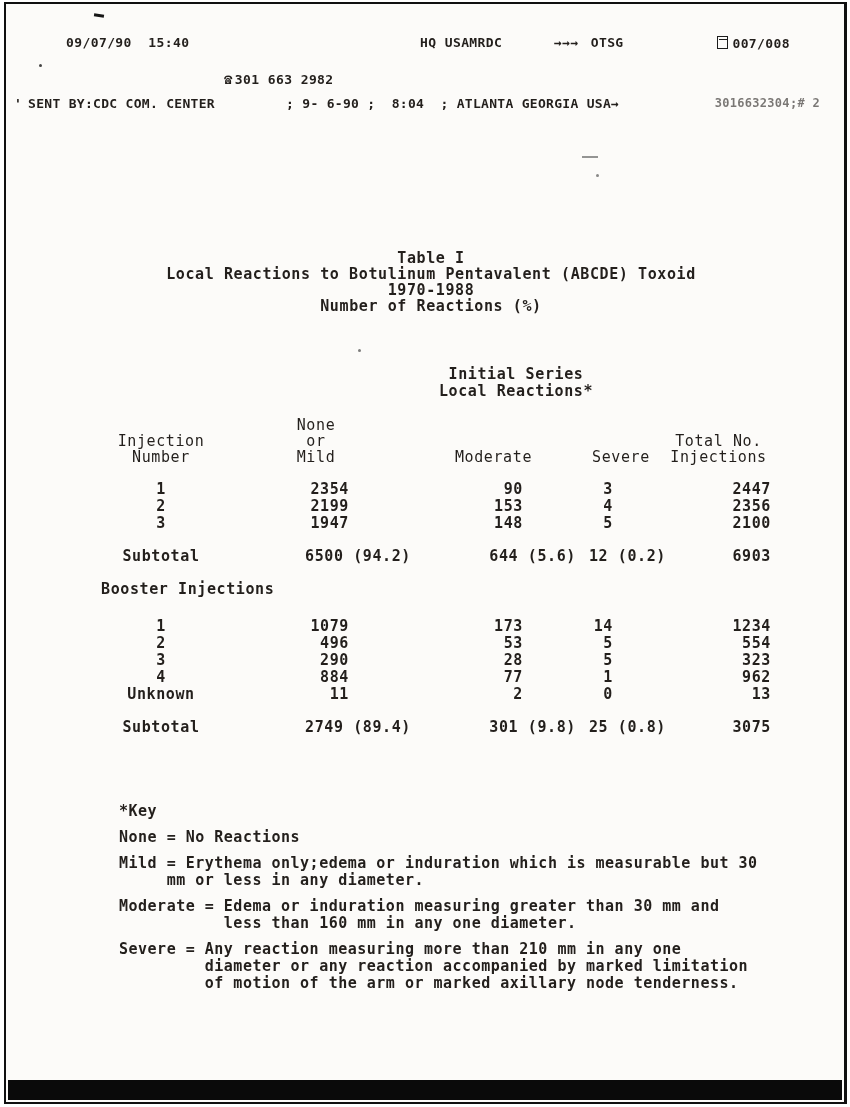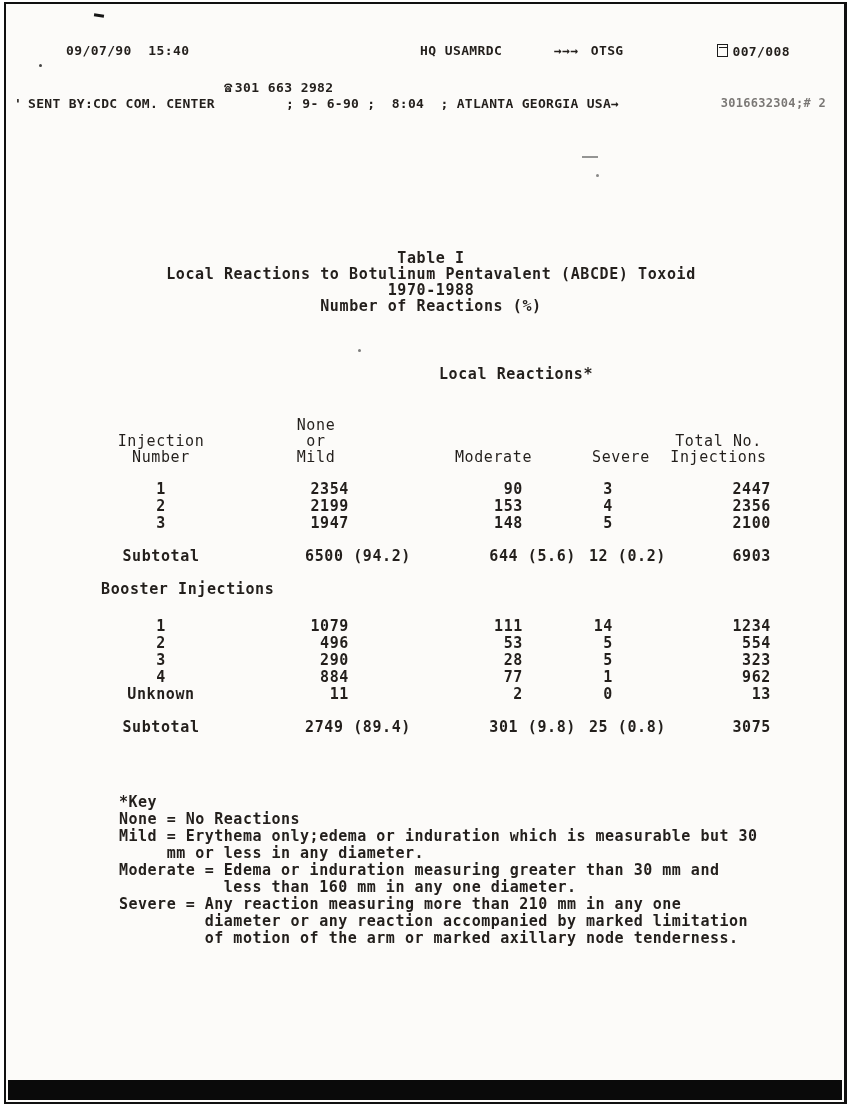--- a/index.html
+++ b/index.html
@@ -18,21 +18,21 @@
   }
   .bottom-bar {
     position: absolute; left: 2px; right: 2px; bottom: 2px; height: 20px;
     background: #0a0a0a;
   }
   
   .fax-line1 {
     position: absolute; top: 31px; left: 52px; right: 52px; height: 18px;
     font-size: 13px; letter-spacing: 0.4px; white-space: pre;
   }
-  .fax-line1 > span { position: absolute; top: 8px; }
+  .fax-line1 > span { position: absolute; top: 0; }
   .fh-date   { left: 8px; }
   .fh-phone  { left: 166px; margin-top: 36px; }
   .fh-sender { left: 362px; }
   .fh-route  { left: 496px; }
   .fh-route .recip { margin-left: 12px; }
   .fh-pages  { right: 2px; }
   .glyph { margin-right: 2px; font-size: 14px; }
   .doc-icon {
     display: inline-block; width: 9px; height: 11px; position: relative;
     border: 1.5px solid #1c1c1c; margin-right: 4px; top: 1px;
@@ -43,21 +43,21 @@
     border-top: 1.5px solid #1c1c1c;
   }
   .fax-line2 {
     position: absolute; top: 92px; left: 8px; right: 8px; height: 18px;
     font-size: 13px; letter-spacing: 0.3px; white-space: pre;
   }
   .fax-line2 > span { position: absolute; top: 0; }
   .tl-mark   { left: 0; }
   .tl-sent   { left: 14px; }
   .tl-route  { left: 272px; }
-  .tl-faxid  { right: 10px; font-size: 12px; opacity: 0.6; }
+  .tl-faxid  { right: 16px; font-size: 12px; opacity: 0.6; }
   
   .title-block {
     position: absolute; top: 246px; left: 0; width: 850px;
     text-align: center; font-size: 15px; line-height: 16px; letter-spacing: 0.6px;
   }
   .series-heading {
     position: absolute; top: 362px; left: 180px; width: 660px;
     text-align: center; font-size: 15px; line-height: 17px; letter-spacing: 0.6px;
   }
   
@@ -80,21 +80,21 @@
   td.pr-b { padding-right: 53px; }
   td.pr-c { padding-right: 53px; }
   tr.subtotal td { padding-top: 16px; }
   tr.total td { padding-top: 20px; }
   td.booster-h { text-align: left; padding: 16px 0 20px; }
   
   .key {
     position: absolute; top: 790px; left: 113px;
     font-size: 15px; line-height: 17px; letter-spacing: 0.5px;
   }
-  .key div { white-space: pre; }
+  .key div { white-space: pre; margin-top: 9px; }
   
   .noise { position: absolute; background: #161616; }
   .n1 { top: 10px; left: 88px; width: 10px; height: 3px; transform: rotate(8deg); }
   .n2 { top: 60px; left: 33px; width: 3px; height: 3px; border-radius: 50%; opacity: .8; }
   .n3 { top: 152px; left: 576px; width: 16px; height: 2px; opacity: .45; }
   .n4 { top: 170px; left: 590px; width: 3px; height: 3px; border-radius: 50%; opacity: .5; }
   .n5 { top: 345px; left: 352px; width: 3px; height: 3px; border-radius: 50%; opacity: .55; }
 </style>
 </head>
 <body>
@@ -123,20 +123,21 @@
   </div>
 
   <div class="title-block">
     <div>Table I</div>
     <div>Local Reactions to Botulinum Pentavalent (ABCDE) Toxoid</div>
     <div>1970-1988</div>
     <div>Number of Reactions (%)</div>
   </div>
 
   <div class="series-heading">
+    <div>Initial Series</div>
     <div>Local Reactions*</div>
   </div>
 
   <table class="tbl">
     <thead>
       <tr>
         <th class="c0">Injection
 Number</th>
         <th class="c1">None
 or
@@ -175,21 +176,21 @@
         <td class="c2">644 (5.6)</td>
         <td class="c3">12 (0.2)</td>
         <td class="c4">6903</td>
       </tr>
       <tr>
         <td class="booster-h" colspan="5">Booster Injections</td>
       </tr>
       <tr>
         <td class="c0">1</td>
         <td class="c1 pr-a">1079</td>
-        <td class="c2 pr-b">111</td>
+        <td class="c2 pr-b">173</td>
         <td class="c3 pr-c">14</td>
         <td class="c4">1234</td>
       </tr>
       <tr>
         <td class="c0">2</td>
         <td class="c1 pr-a">496</td>
         <td class="c2 pr-b">53</td>
         <td class="c3 pr-c">5</td>
         <td class="c4">554</td>
       </tr>

